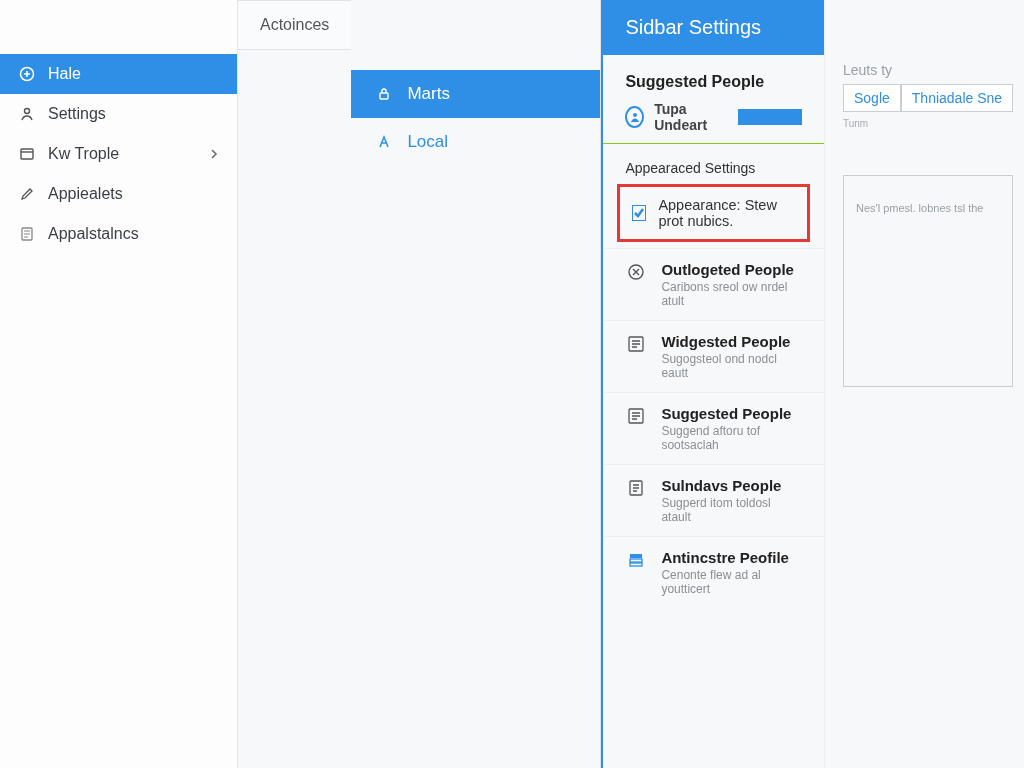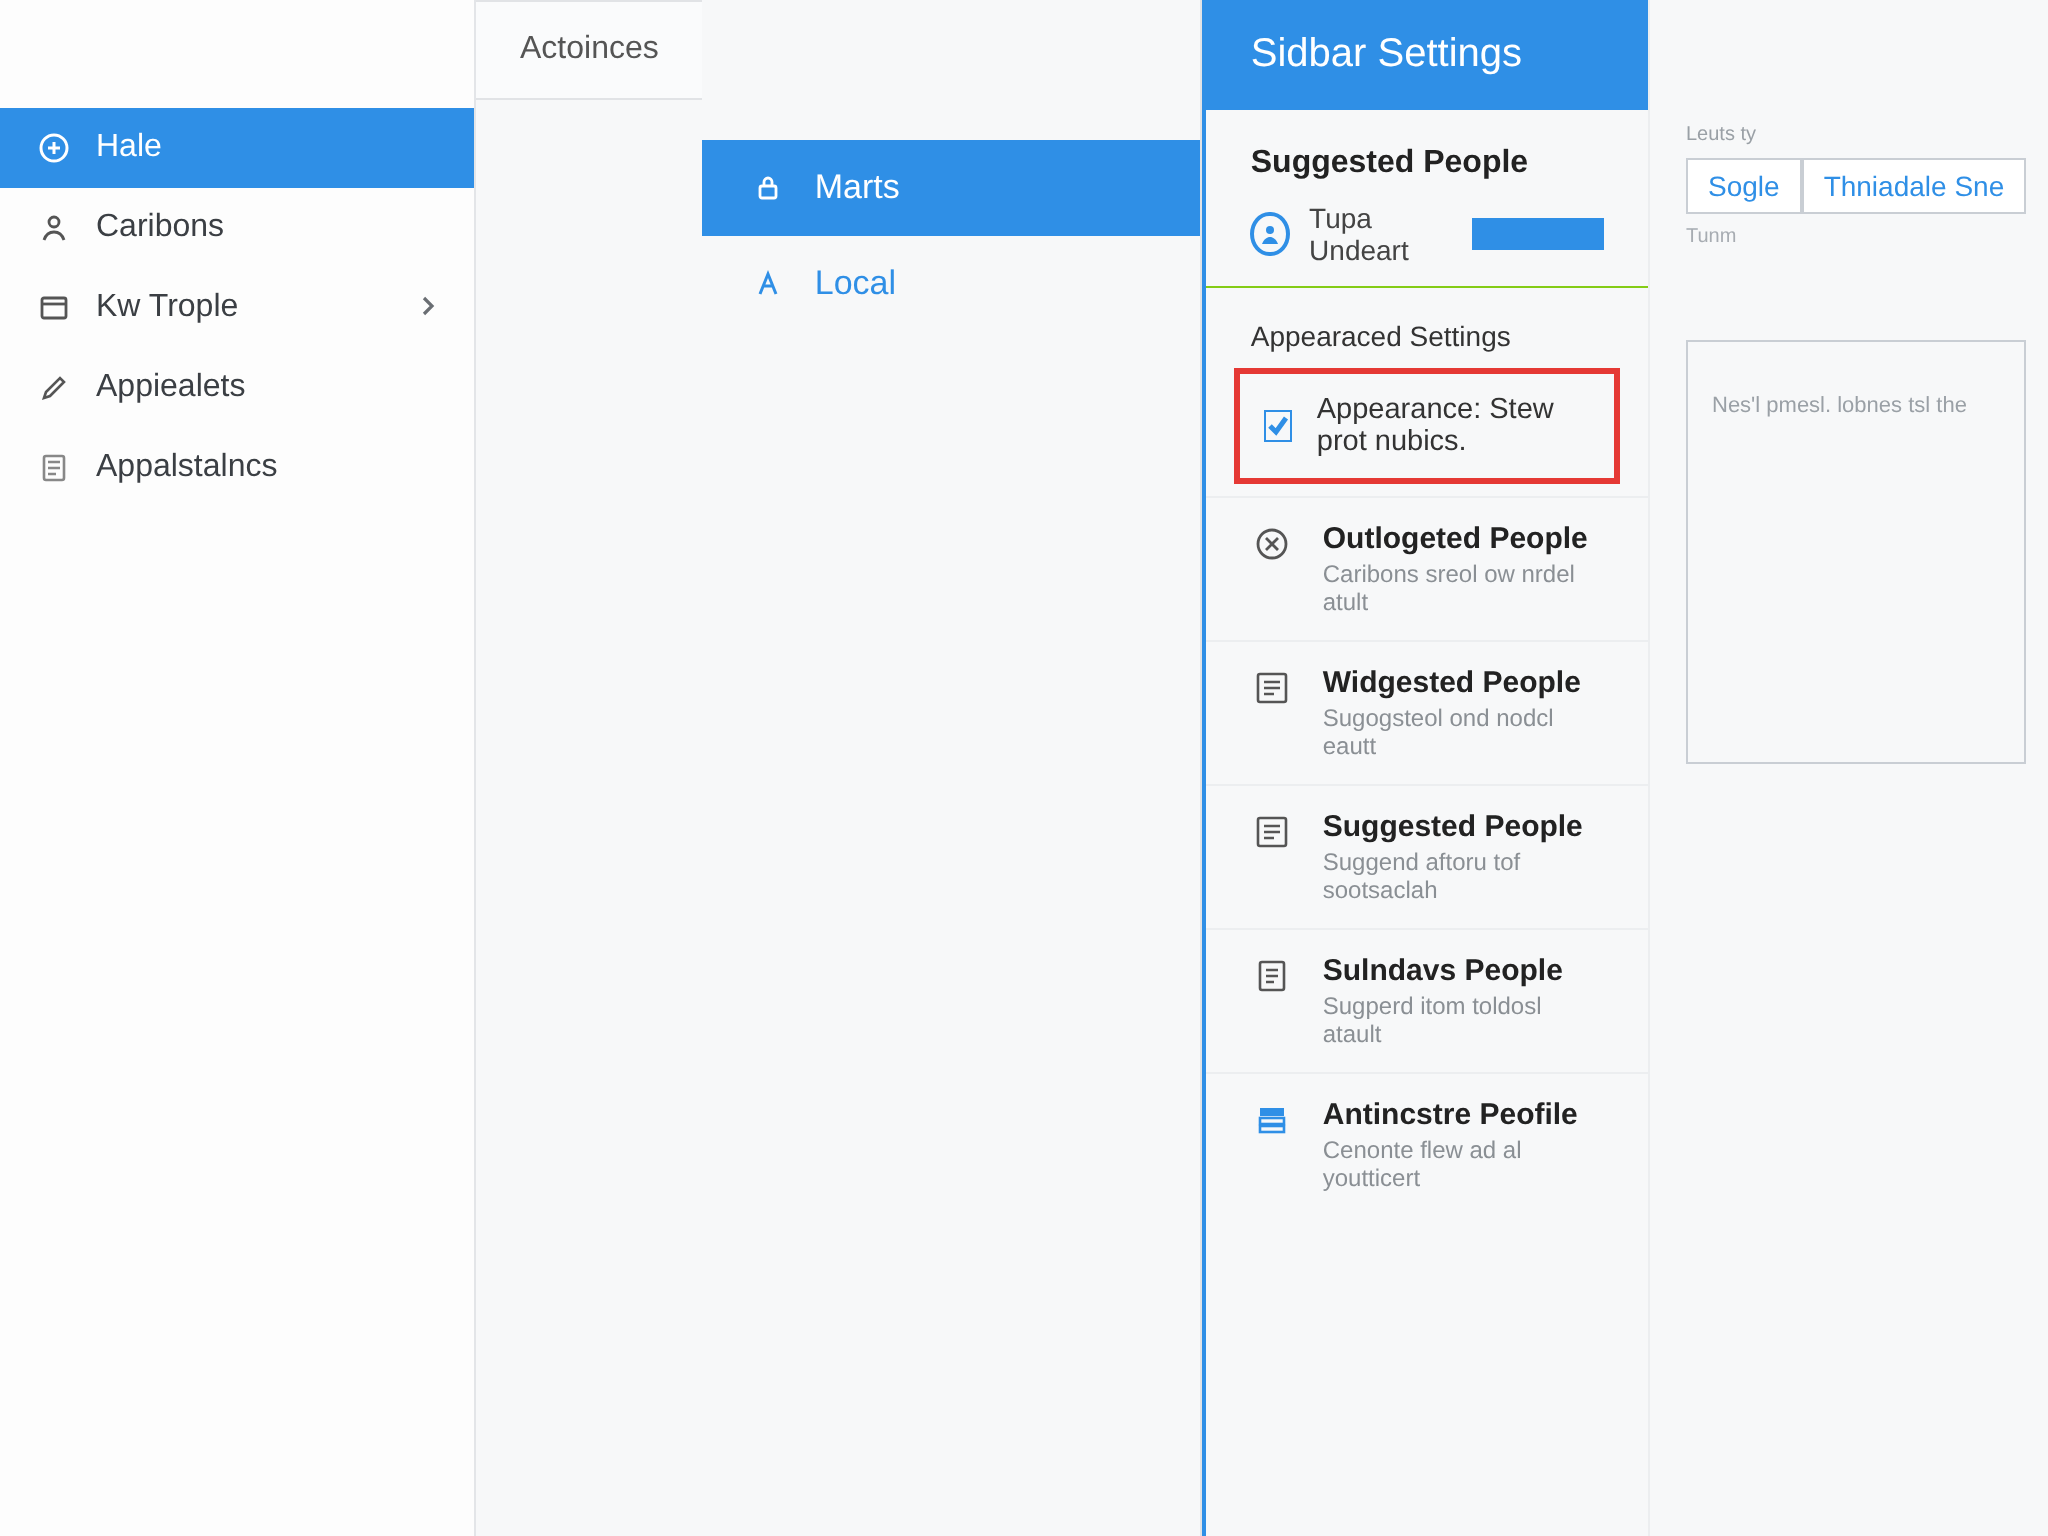--- a/index.html
+++ b/index.html
@@ -31,39 +31,39 @@
   
   .panel { flex: 1; display: flex; min-height: 0; }
   .panel-left { flex: 1; border-left: 2px solid #2f8fe6; }
   .panel-header { background: #2f8fe6; color: #fff; font-size: 20px; padding: 16px 22px; }
   .panel-body { padding: 14px 0 0 0; }
 
   .section-heading { font-size: 16px; font-weight: 600; color: #222; padding: 4px 22px; }
   .person-row { display: flex; align-items: center; gap: 10px; padding: 6px 22px 10px; }
   .person-avatar { width: 22px; height: 22px; border-radius: 50%; border: 2px solid #2f8fe6; display: inline-flex; align-items: center; justify-content: center; }
   .person-avatar svg { width: 12px; height: 12px; fill: #2f8fe6; }
-  .person-name { font-size: 14px; color: #444; }
+  .person-name { font-size: 14px; color: #444; font-weight: bold; }
   .person-bar { width: 78px; height: 16px; background: #2f8fe6; }
 
   .subheading { font-size: 14px; color: #333; padding: 16px 22px 4px; border-top: 1px solid #84cc16; }
 
   .appearance-row { margin: 4px 14px 6px 14px; padding: 10px 12px; display: flex; align-items: center; gap: 12px; border: 3px solid #e53935; justify-content: space-between; }
   .chk { width: 16px; height: 16px; border: 1.5px solid #2f8fe6; display: inline-flex; align-items: center; justify-content: center; }
   .chk svg { width: 12px; height: 12px; stroke: #2f8fe6; stroke-width: 2.5; fill: none; }
   .appearance-text { font-size: 14.5px; color: #333; }
 
   .setting-item { display: flex; gap: 14px; padding: 12px 22px; border-top: 1px solid #eceef0; }
   .setting-icon { width: 22px; height: 22px; flex: 0 0 22px; display: inline-flex; align-items: center; justify-content: center; color: #555; }
   .setting-icon svg { width: 20px; height: 20px; }
   .setting-title { font-size: 15px; font-weight: 600; color: #222; }
   .setting-sub { font-size: 12px; color: #8a8f94; margin-top: 2px; }
 
   
   .aside { width: 200px; padding: 62px 0 0 18px; border-left: 1px solid #eceef0; }
-  .aside-caption { font-size: 10px; color: #9aa0a6; margin-bottom: 6px; }
+  .aside-caption { font-size: 14px; color: #9aa0a6; margin-bottom: 6px; }
   .aside-btns { display: flex; gap: 0; }
   .aside-btn { border: 1px solid #c9ced4; padding: 5px 10px; font-size: 14px; color: #2f8fe6; background: #fff; cursor: pointer; }
   .aside-tiny { font-size: 10px; color: #a7acb2; margin-top: 6px; }
   .preview-box { margin-top: 46px; border: 1px solid #c9ced4; width: 170px; height: 212px; padding: 26px 12px 0; font-size: 11px; color: #9aa0a6; }
 </style>
 </head>
 <body>
 
 <div class="app">
 
@@ -77,21 +77,21 @@
       </span>
       <span class="label">Hale</span>
     </div>
     <div class="side-item">
       <span class="side-icon">
         <svg viewBox="0 0 16 16">
             <circle cx="8" cy="5" r="2.5" fill="none" stroke="#555" stroke-width="1.4"></circle>
             <path d="M3 14c1-3 3-4 5-4s4 1 5 4" fill="none" stroke="#555" stroke-width="1.4"></path>
           </svg>
       </span>
-      <span class="label">Caribons</span>
+      <span class="label">Settings</span>
     </div>
     <div class="side-item">
       <span class="side-icon">
         <svg viewBox="0 0 16 16">
             <rect x="2" y="3" width="12" height="10" rx="1" fill="none" stroke="#555" stroke-width="1.4"></rect>
             <path d="M2 6h12" stroke="#555" stroke-width="1.4"></path>
           </svg>
       </span>
       <span class="label">Kw Trople</span>
       <span class="chev">

